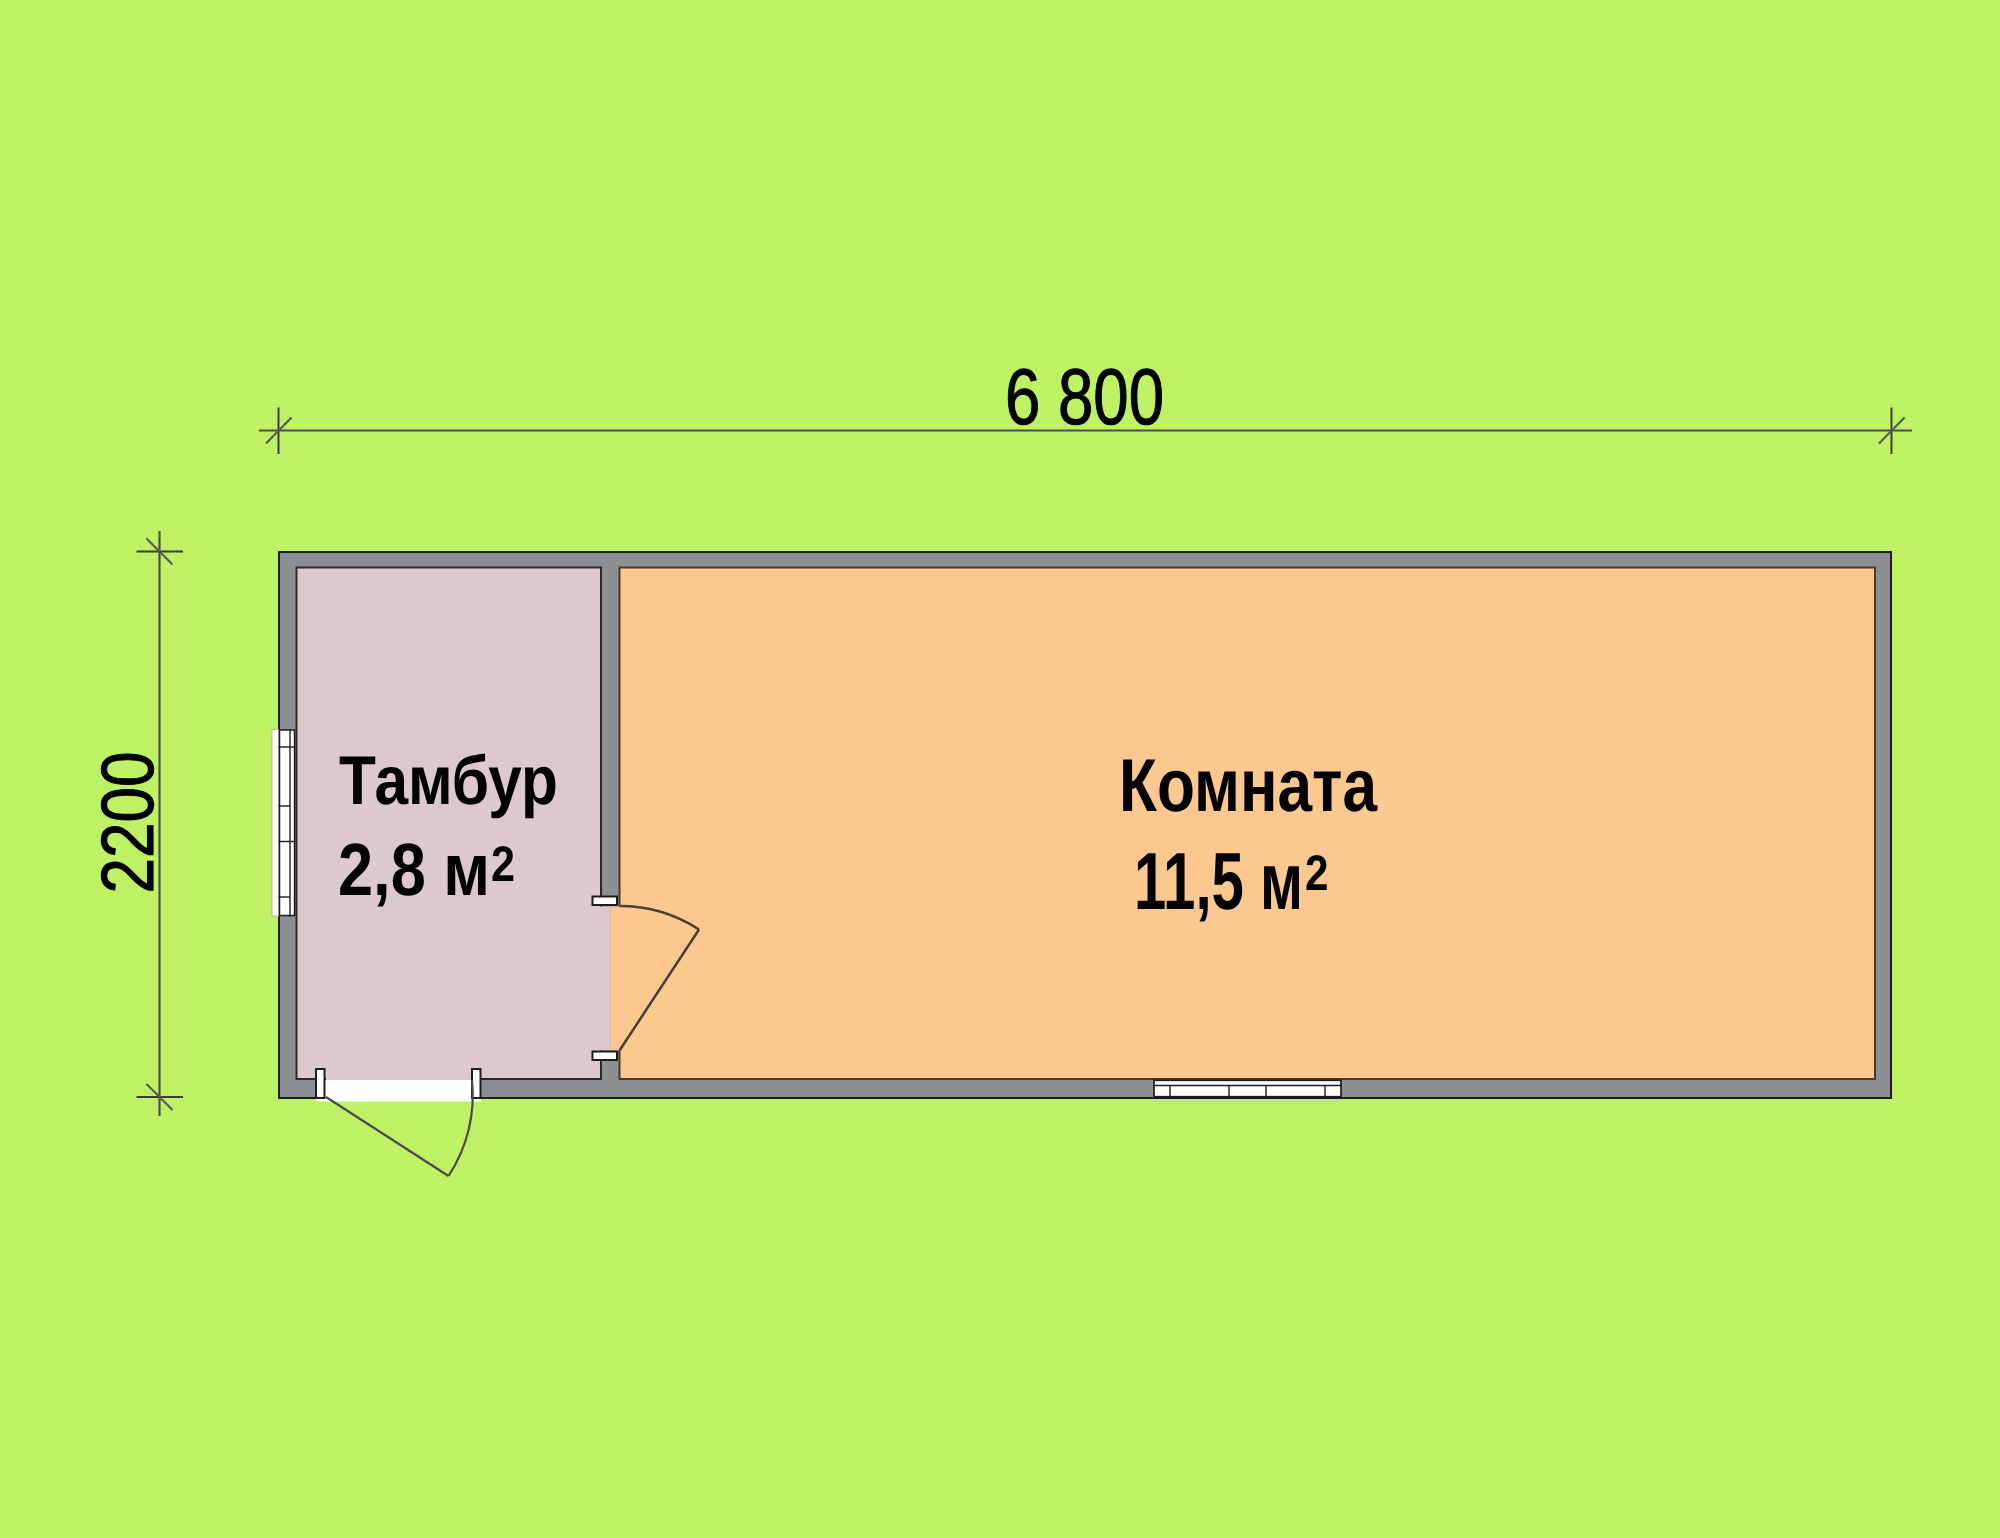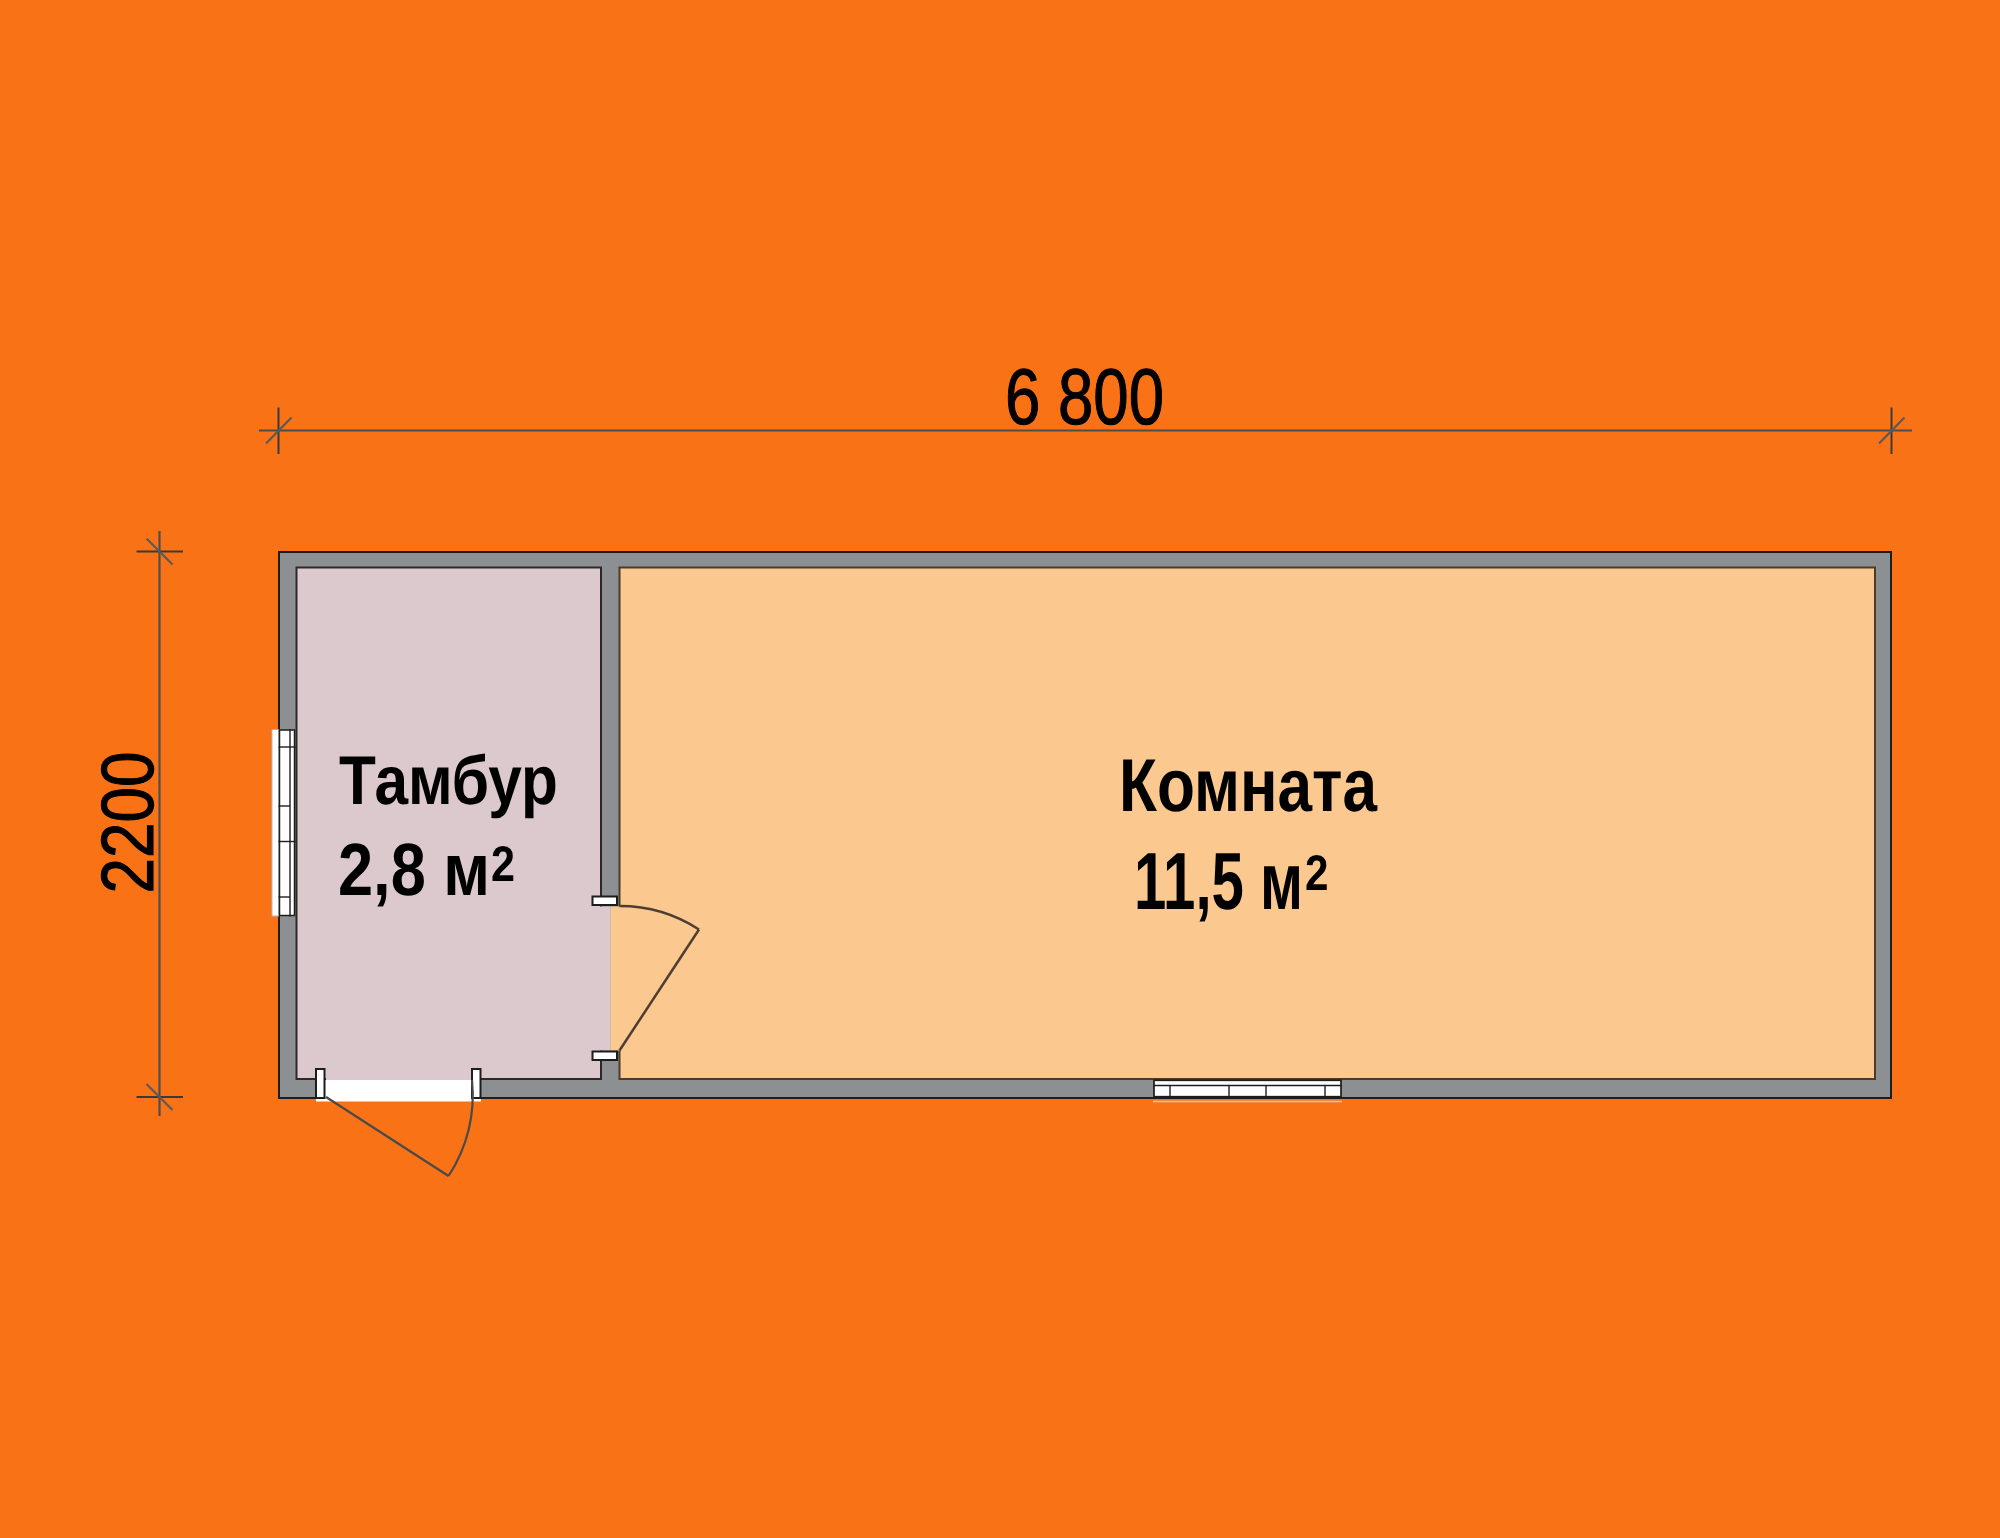--- a/index.html
+++ b/index.html
@@ -1,16 +1,16 @@
 <!DOCTYPE html>
 <html><head>
 <meta charset="utf-8">
 <style>
   html,body{margin:0;padding:0;background:#ffffff;}
-  .page{position:relative;width:2000px;height:1538px;background:#f97316;overflow:hidden;
+  .page{position:relative;width:2000px;height:1538px;background:#bef264;overflow:hidden;
         font-family:"Liberation Sans", sans-serif;}
   svg{position:absolute;left:0;top:0;}
   text{font-family:"Liberation Sans", sans-serif;fill:#000000;text-rendering:geometricPrecision;}
 </style>
 </head>
 <body>
 <div class="page">
 <svg width="2000" height="1538" viewBox="0 0 2000 1538">
 
   <rect x="279" y="552" width="1612" height="546" fill="#8d9093" stroke="#1d1d1d" stroke-width="2"></rect>

